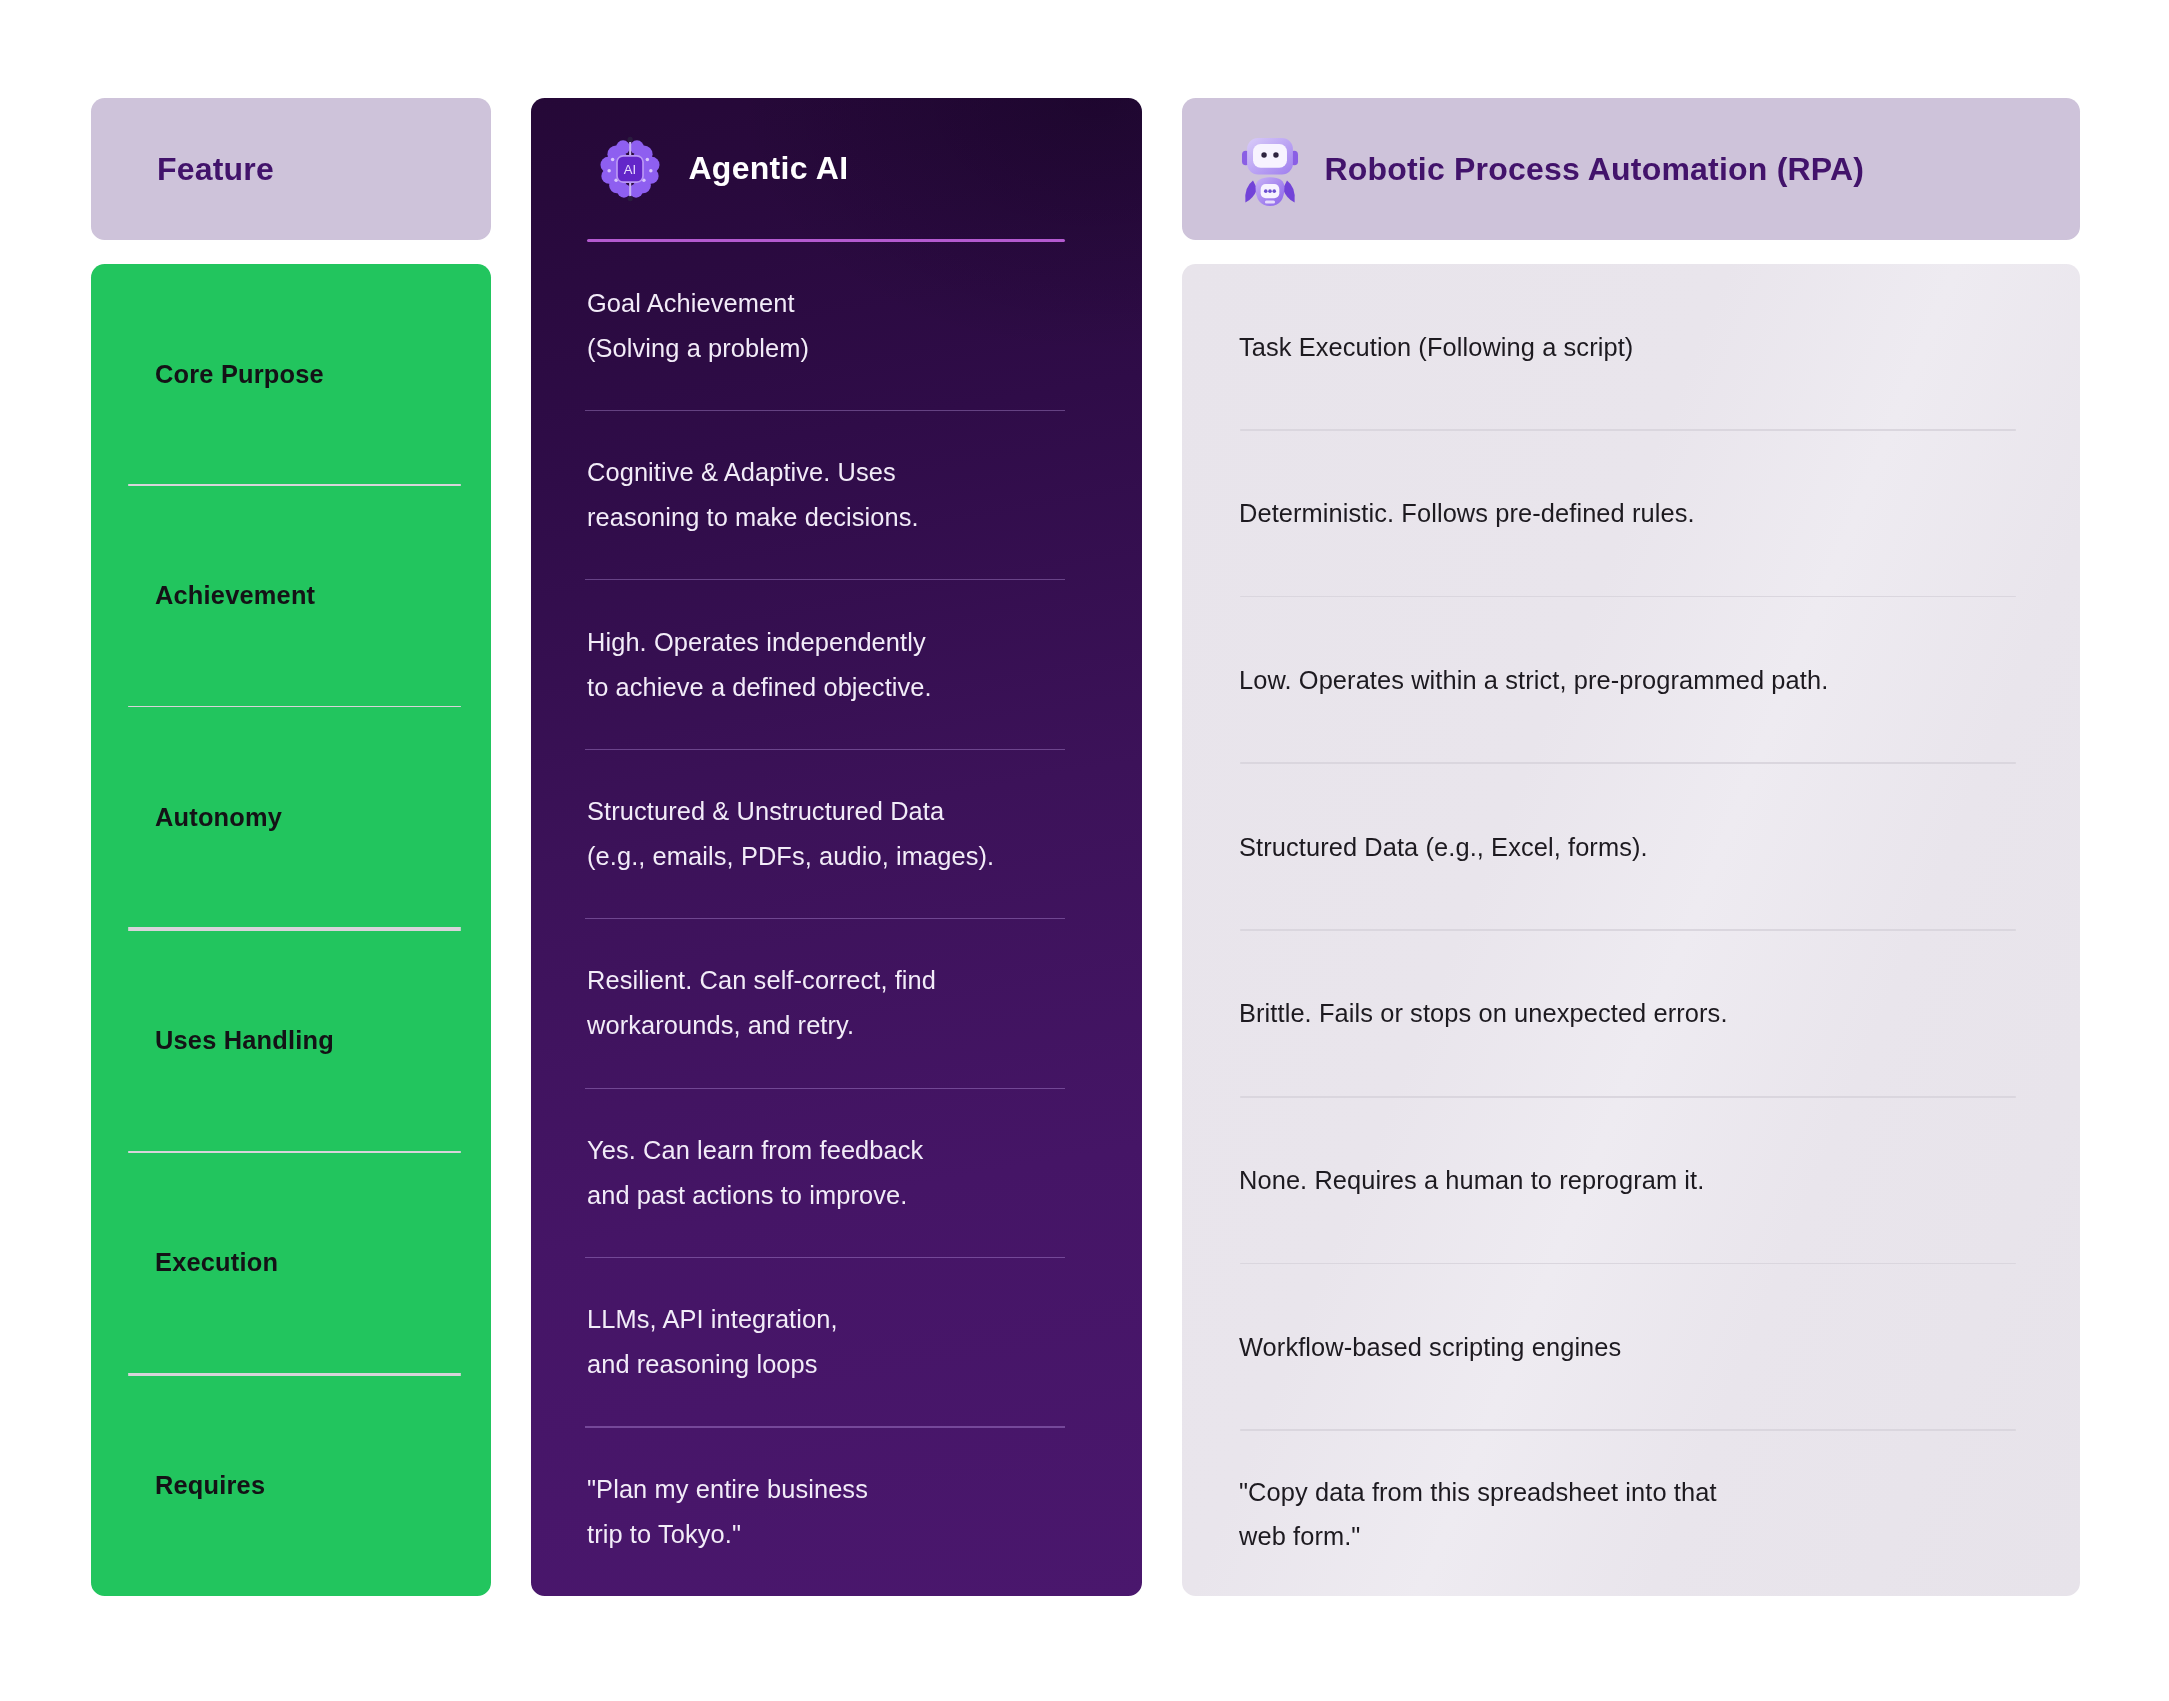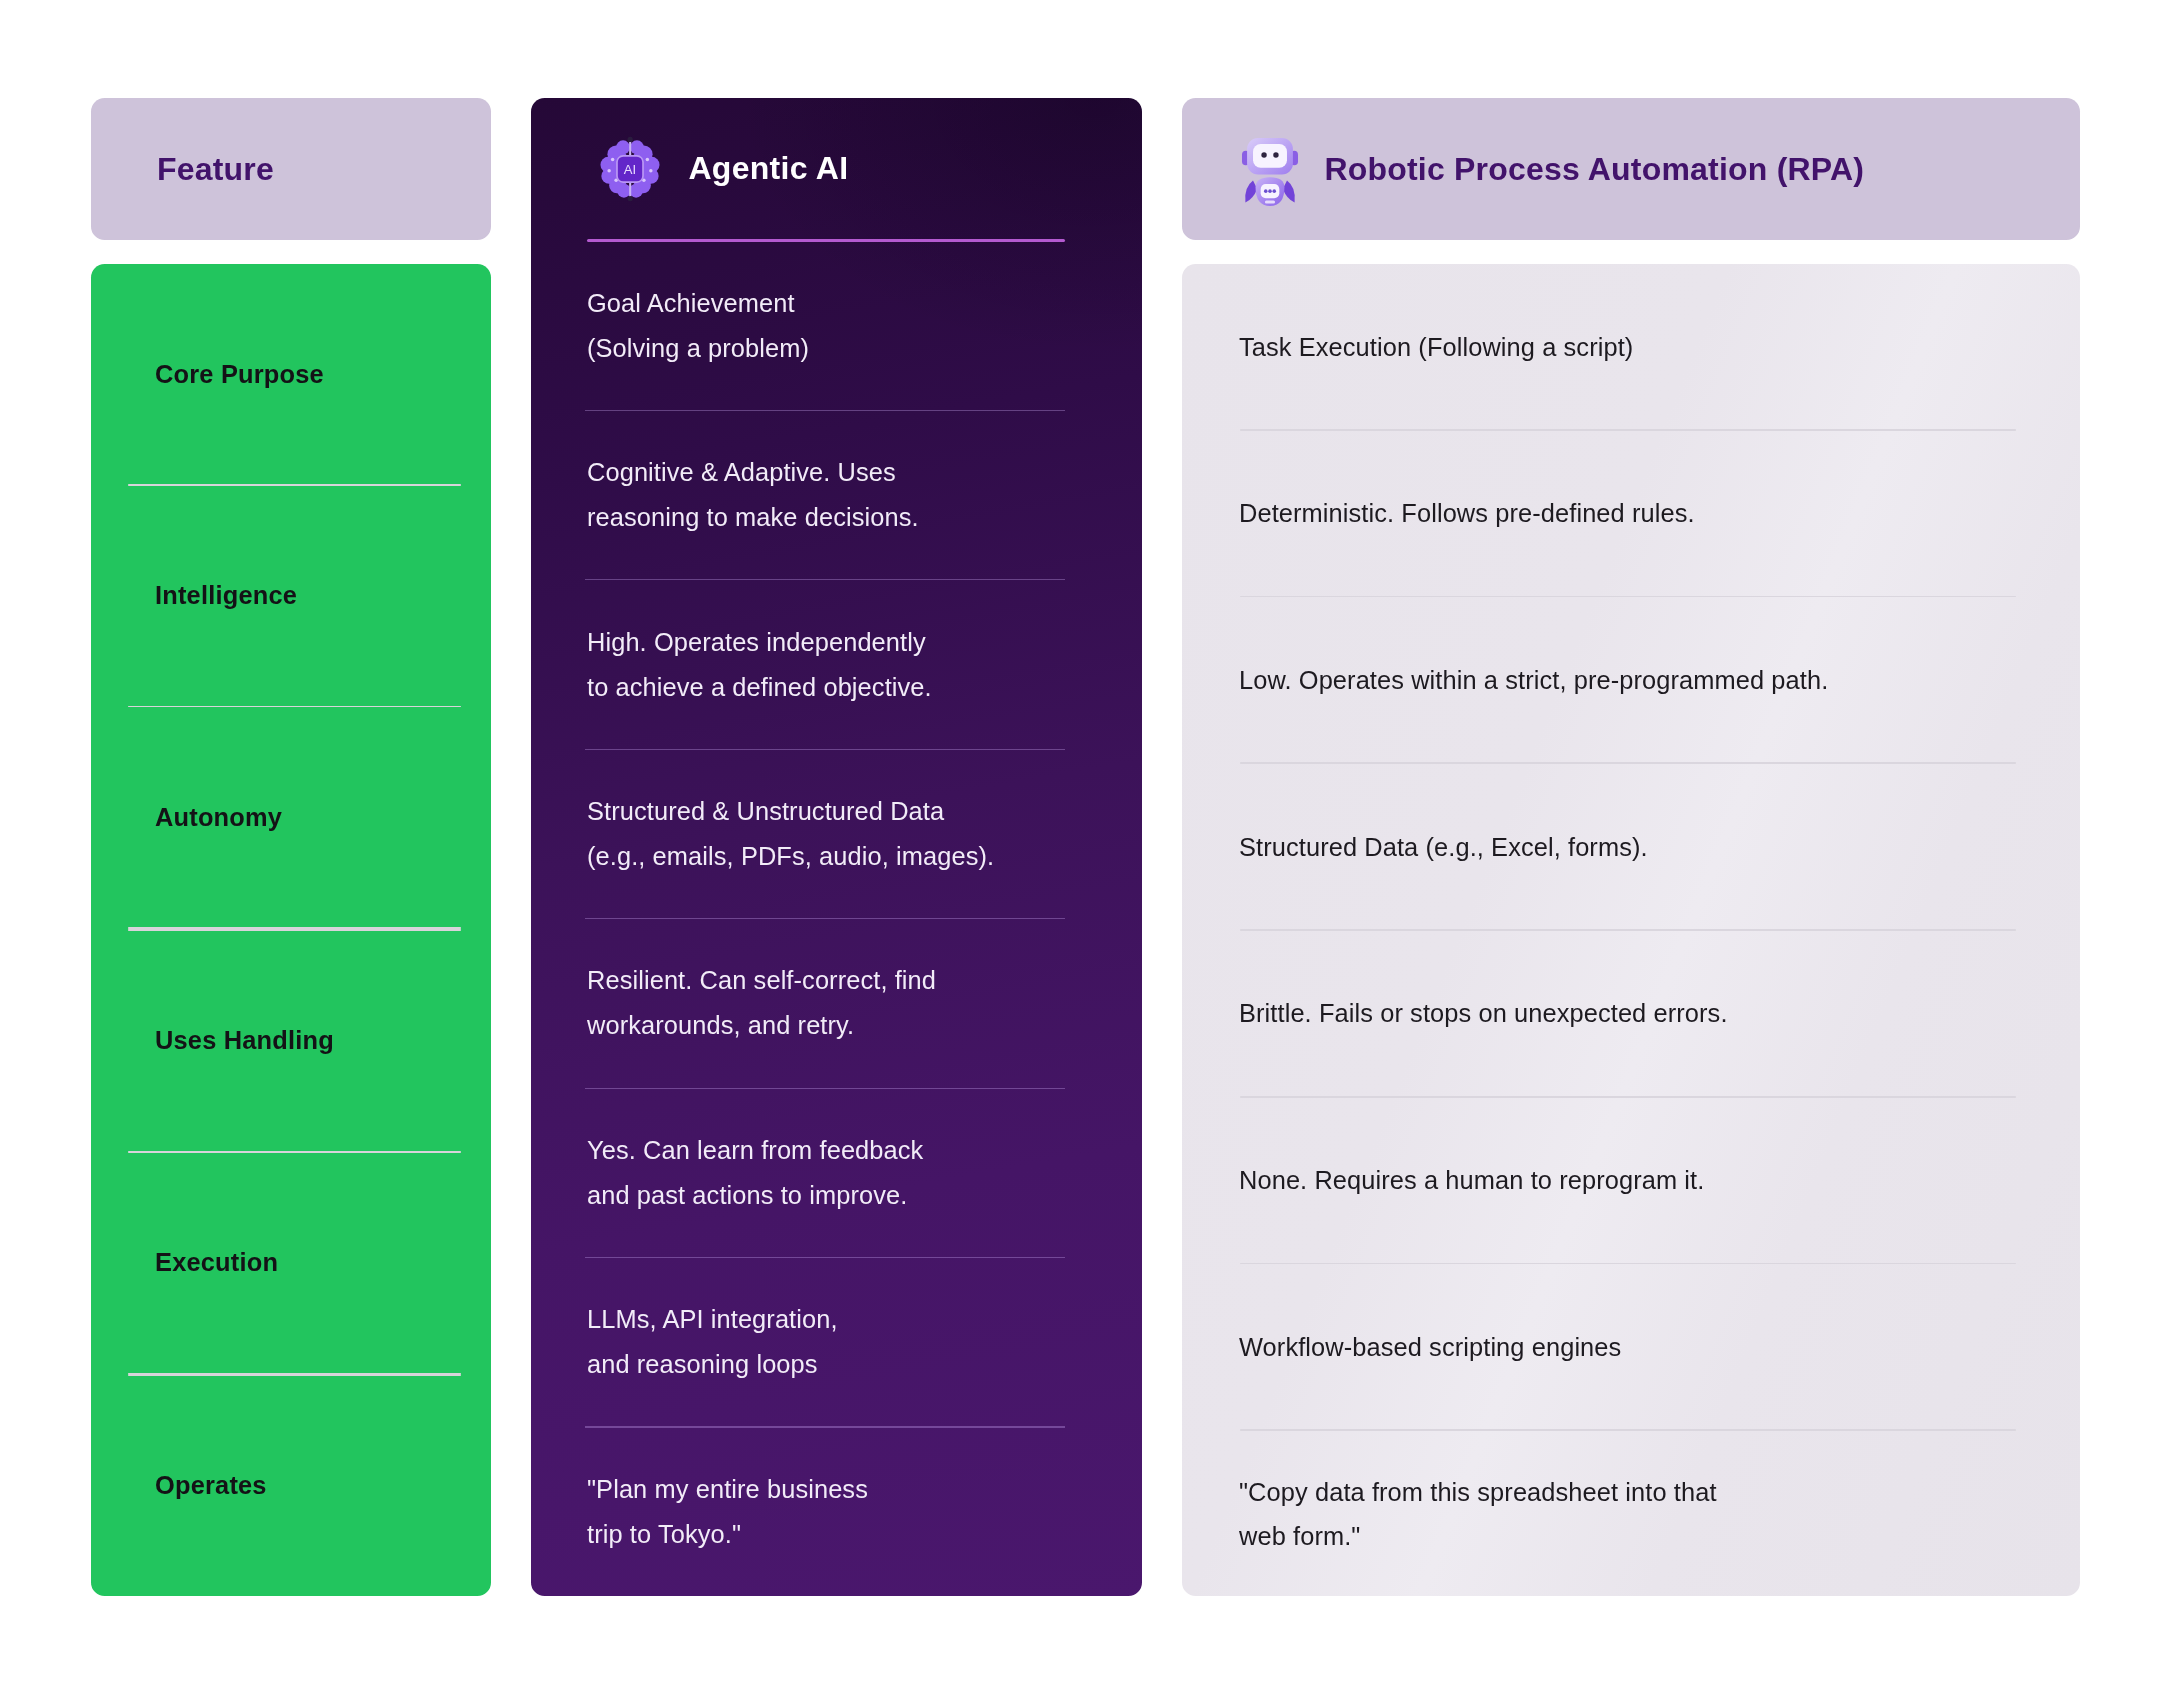--- a/index.html
+++ b/index.html
@@ -151,39 +151,39 @@
     <div class="col col-feature">
       <div class="header-card feature">
         <span class="header-title">Feature</span>
       </div>
       <div class="body-card feature">
         <div class="row">
             <span class="flabel">Core Purpose</span>
           </div>
         <div class="hdiv"></div>
         <div class="row">
-            <span class="flabel">Intelligence</span>
+            <span class="flabel">Achievement</span>
           </div>
         <div class="hdiv"></div>
         <div class="row">
             <span class="flabel">Autonomy</span>
           </div>
         <div class="hdiv"></div>
         <div class="hdiv"></div>
         <div class="row">
             <span class="flabel">Uses Handling</span>
           </div>
         <div class="hdiv"></div>
         <div class="row">
             <span class="flabel">Execution</span>
           </div>
         <div class="hdiv"></div>
         <div class="hdiv"></div>
         <div class="row">
-            <span class="flabel">Operates</span>
+            <span class="flabel">Requires</span>
           </div>
       </div>
     </div>
 
     <div class="col col-agentic">
       <div class="agentic-card">
         <div class="agentic-header">
           <span class="icon-box">
             <svg width="66" height="66" viewBox="0 0 76 76" aria-hidden="true">
               <g fill="#8e5ff0">

